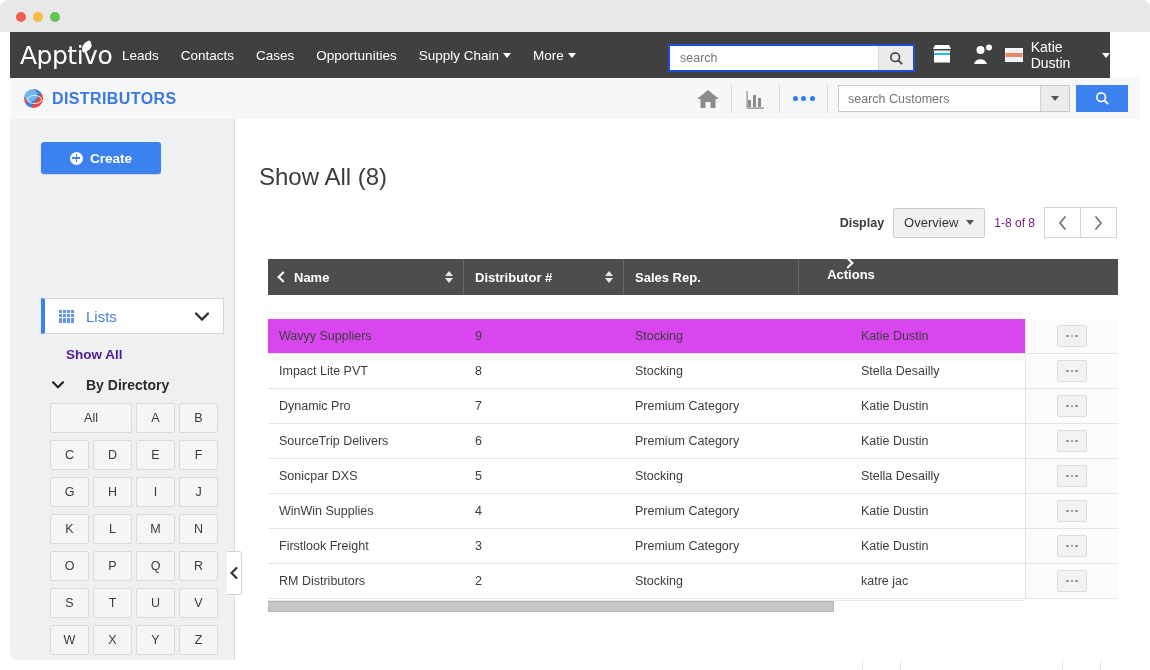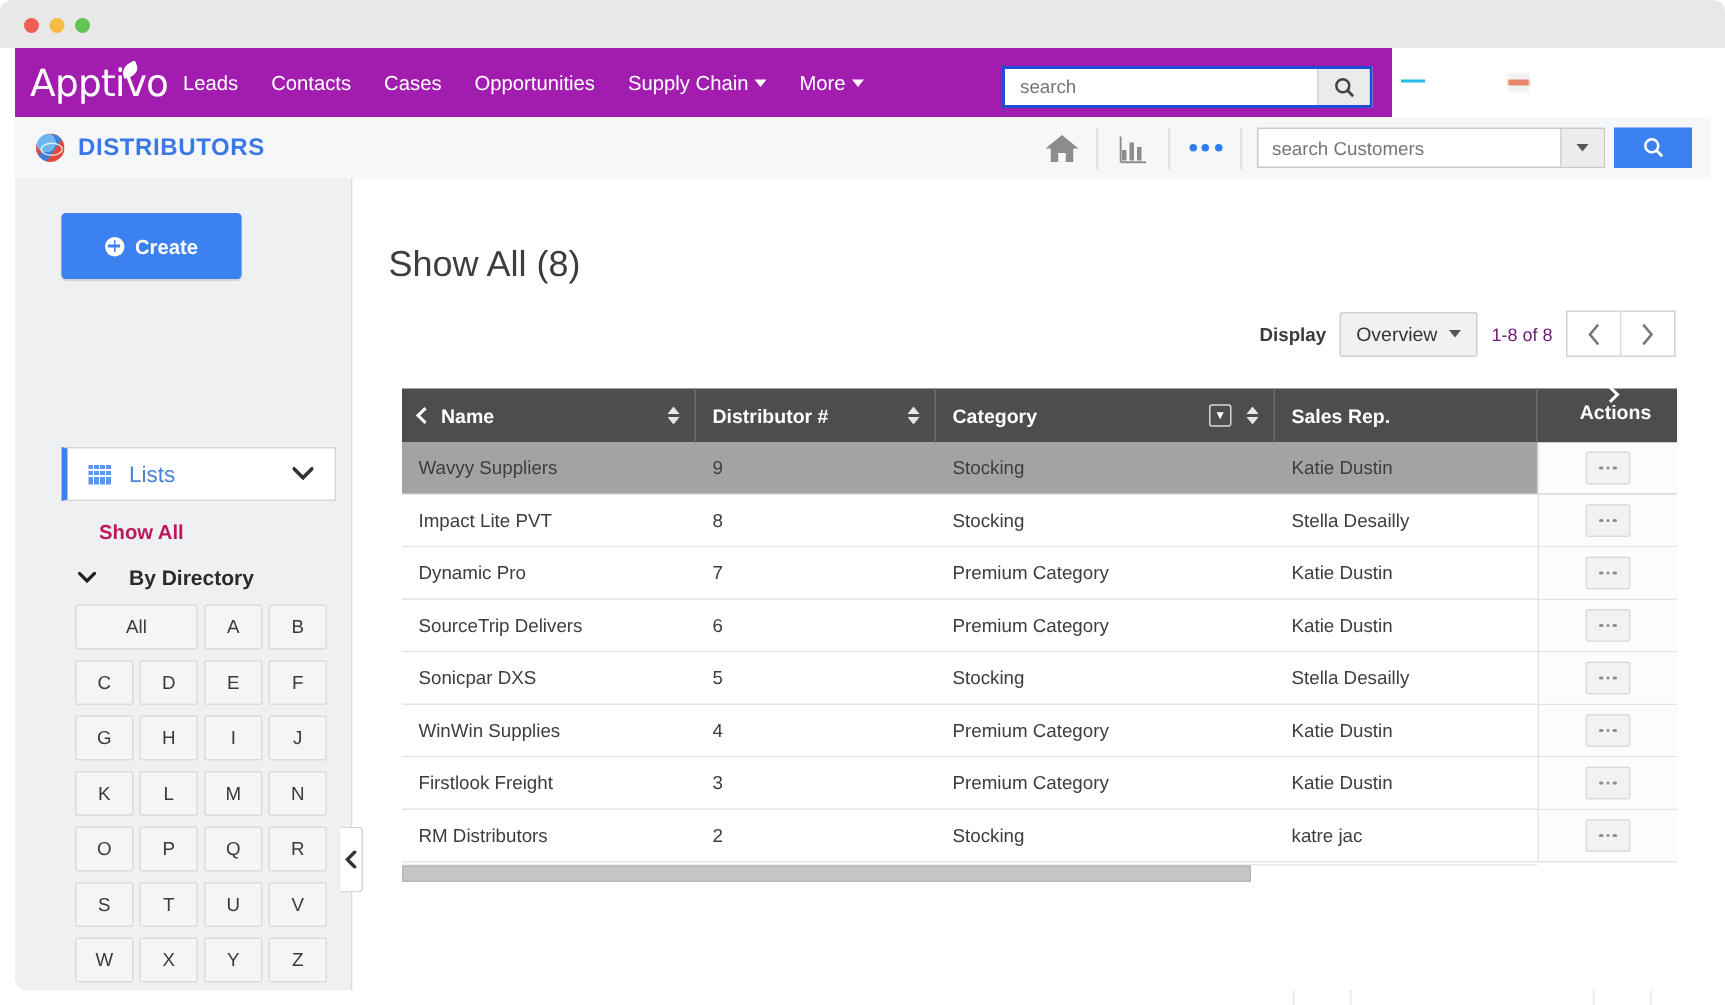--- a/index.html
+++ b/index.html
@@ -46,22 +46,22 @@
     background: #ffffff;
     border-bottom-left-radius: 8px;
     border-bottom-right-radius: 8px;
     overflow: hidden;
   }
 
   
   .topnav {
     position: absolute;
     left: 0; top: 0;
-    width: 918px; height: 46px;
-    background: #a21caf;
+    width: 1100px; height: 46px;
+    background: #404040;
   }
   .logo {
     position: absolute;
     left: 10px; top: 9px;
     font-size: 25px;
     color: #ffffff;
     letter-spacing: -0.5px;
     font-family: "DejaVu Sans", sans-serif;
   }
   .logo .leaf {
@@ -246,21 +246,21 @@
   .sidebar {
     position: absolute;
     left: 0; top: 0;
     width: 224px; height: 541px;
     background: #eef0f2;
     border-right: 1px solid #d9dbde;
   }
   .create-btn {
     position: absolute;
     left: 31px; top: 23px;
-    width: 120px; height: 44px;
+    width: 120px; height: 32px;
     background: #3b82f0;
     border-radius: 3px;
     color: #ffffff;
     font-size: 13.5px;
     font-weight: bold;
     display: flex; align-items: center; justify-content: center;
     gap: 7px;
     cursor: pointer;
     box-shadow: 0 1px 1px rgba(0,0,0,.12);
   }
@@ -311,21 +311,21 @@
   }
   .lists-chev {
     margin-left: auto; margin-right: 14px;
   }
 
   .showall-link {
     position: absolute;
     left: 56px; top: 228px;
     font-size: 13.5px;
     font-weight: bold;
-    color: #be185d;
+    color: #4c1d95;
     cursor: pointer;
   }
 
   .section-head {
     position: absolute;
     left: 42px;
     display: flex; align-items: center;
     gap: 22px;
     font-size: 14px;
     font-weight: bold;
@@ -488,21 +488,21 @@
   .col-act     { width: 93px; }
 
   .trow {
     display: flex;
     height: 34px;
     background: #ffffff;
     border-bottom: 1px solid #e4e4e4;
     font-size: 12.5px;
     color: #3d3d3d;
   }
-  .trow.alt { background: #a3a3a3; }
+  .trow.alt { background: #d946ef; margin-top: 24px; }
   .td {
     display: flex; align-items: center;
     padding-left: 11px;
     box-sizing: border-box;
   }
   .td.actions {
     justify-content: center;
     padding-left: 0;
     border-left: 1px solid #e4e4e4;
     background: #fcfcfc;
@@ -779,28 +779,20 @@
                   <span class="dn"></span>
                 </span>
             </div>
             <div class="th col-num">
               <span class="lbl">Distributor #</span>
               <span class="sortico">
                   <span class="up"></span>
                   <span class="dn"></span>
                 </span>
             </div>
-            <div class="th col-cat">
-              <span class="lbl">Category</span>
-              <span class="filterico">▼</span>
-              <span class="sortico">
-                  <span class="up"></span>
-                  <span class="dn"></span>
-                </span>
-            </div>
             <div class="th col-rep">
               <span class="lbl">Sales Rep.</span>
             </div>
             <div class="th col-act">
               <span class="chev-w right"></span>
               <span class="lbl">Actions</span>
             </div>
           </div>
 
           <div class="trow alt">

